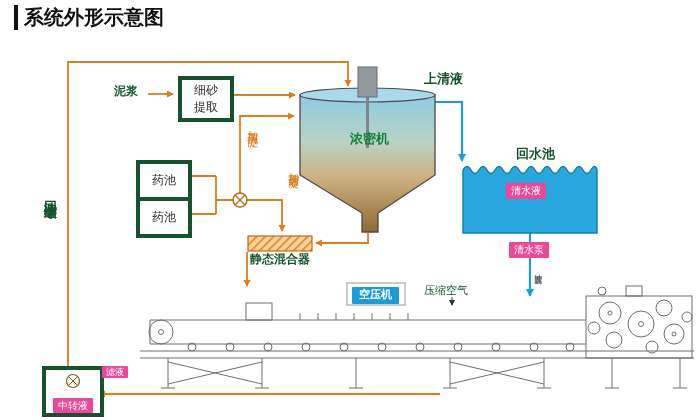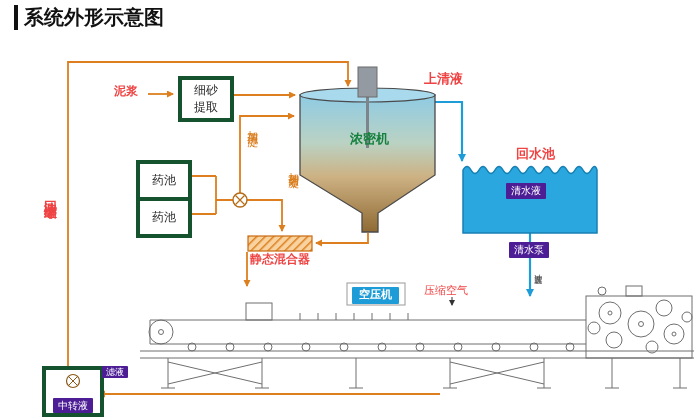--- a/index.html
+++ b/index.html
@@ -1,26 +1,26 @@
 <!DOCTYPE html>
 <html><head>
 <meta charset="utf-8">
 <style>
   html,body{margin:0;padding:0;background:#fff;}
   .stage{position:relative;width:700px;height:420px;background:#fff;overflow:hidden;
          font-family:"DejaVu Sans","Liberation Sans",sans-serif;}
   .stage svg.base{position:absolute;left:0;top:0;}
   .title{position:absolute;left:14px;top:5px;font-size:20px;font-weight:bold;color:#111;
          border-left:4px solid #111;padding-left:6px;line-height:1.25;}
-  .lbl{position:absolute;color:#ef4444;white-space:nowrap;line-height:1.15;}
+  .lbl{position:absolute;color:#14532d;white-space:nowrap;line-height:1.15;}
   .b{font-weight:bold;}
   .vtext{writing-mode:vertical-rl;text-orientation:upright;letter-spacing:2px;white-space:normal;}
   .box{position:absolute;border:4px solid #14532d;background:#fff;display:flex;align-items:center;
        justify-content:center;text-align:center;font-size:12px;color:#2a2a2a;}
-  .badge{position:absolute;background:#4c1d95;color:#fff;font-size:10px;line-height:1.35;
+  .badge{position:absolute;background:#ec4899;color:#fff;font-size:10px;line-height:1.35;
          padding:1px 5px;border-radius:1px;}
   .badge.small{font-size:9px;padding:0 4px;}
   .badge.blue{background:#1e9cd7;font-size:11px;font-weight:bold;padding:1px 7px;}
   .orange-v{color:#d97a18;font-size:11px;}
   .transfer{flex-direction:column;justify-content:flex-start;padding-top:3px;gap:9px;}
   .transfer .badge{position:static;}
 </style>
 </head>
 <body>
 

